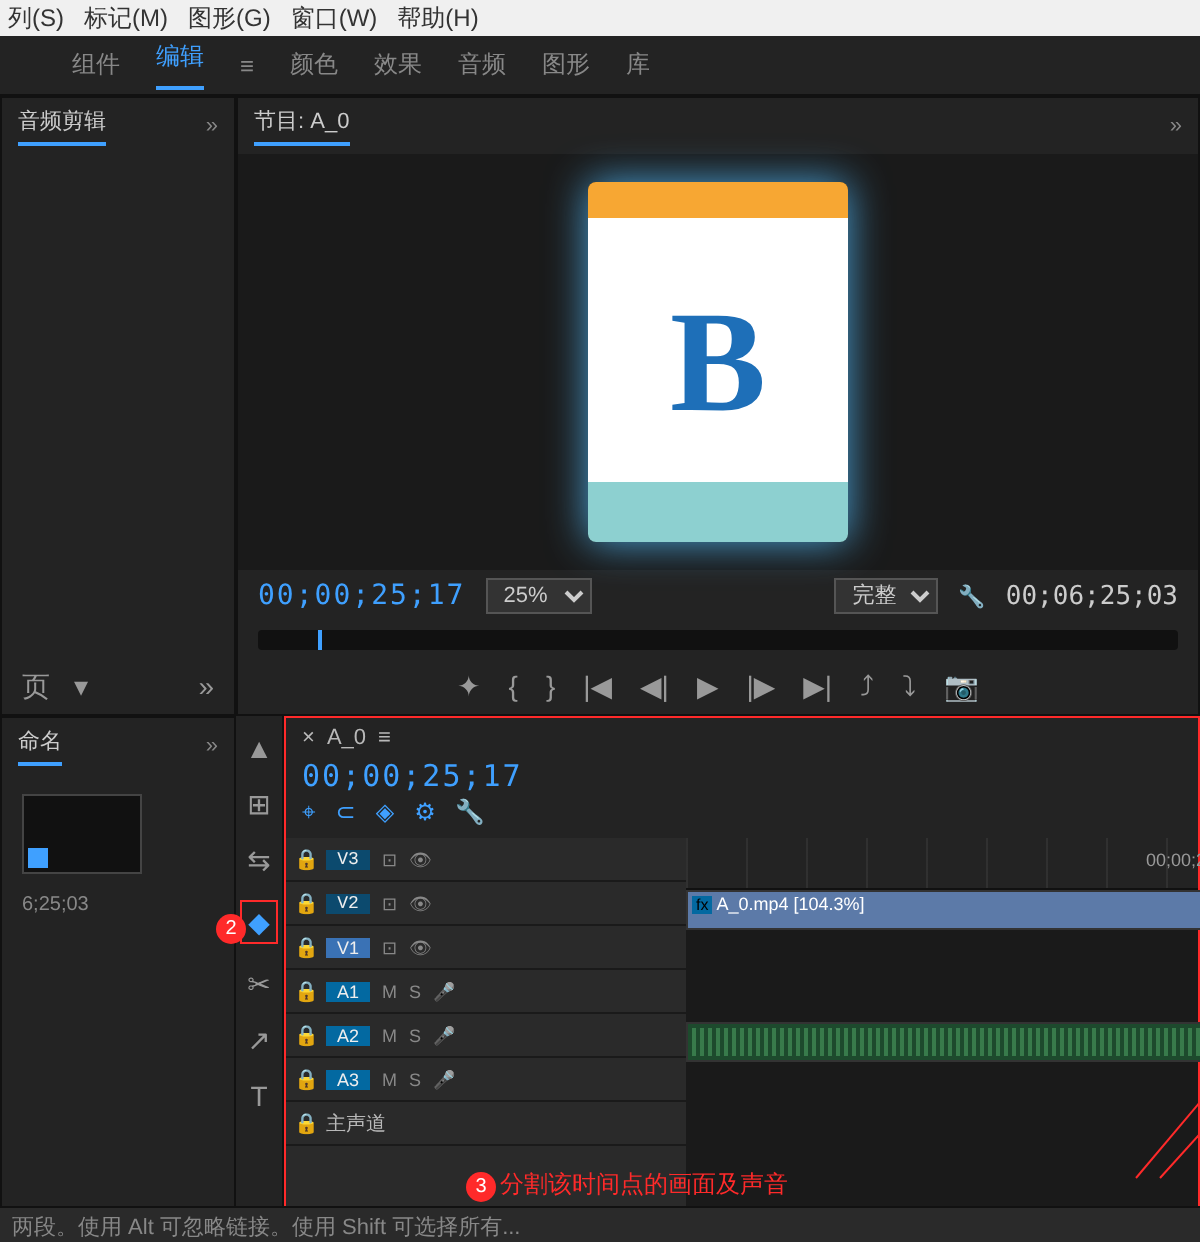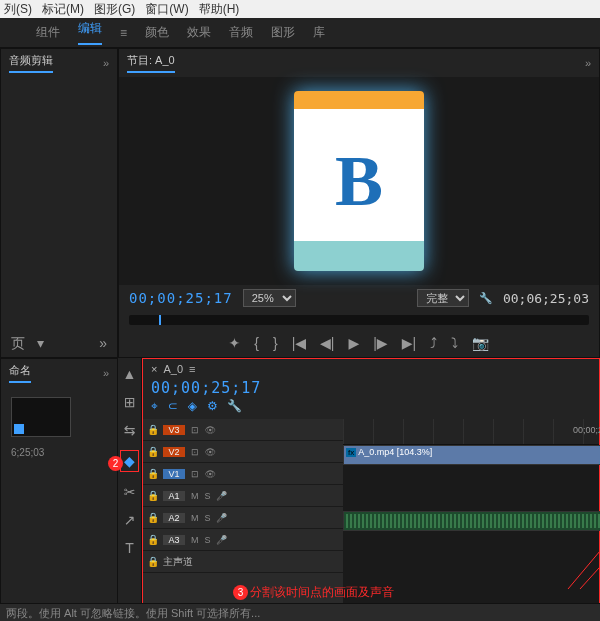--- a/index.html
+++ b/index.html
@@ -36,23 +36,23 @@
 .red-box { border:1px solid #ff2a2a; padding:2px 3px; }
 .timeline { flex:1; display:flex; flex-direction:column; border:1px solid #ff2a2a; }
 .tl-head { display:flex; align-items:center; padding:4px 8px; gap:6px; }
 .tl-tc { color:#3fa0ff; font-family:monospace; font-size:15px; letter-spacing:1px; padding:0 8px; }
 .tl-icons { display:flex; gap:10px; padding:2px 8px 6px; color:#3fa0ff; font-size:12px; }
 .tl-body { display:flex; flex:1; }
 .track-labels { width:200px; background:#2a2a2a; }
 .track-row { display:flex; align-items:center; height:22px; border-bottom:1px solid #1a1a1a; gap:6px; padding:0 4px; font-size:10px; }
 .track-row .lock { color:#888; width:10px; }
 .track-name { background:#2f5a8f; color:#eee; padding:0 4px; min-width:22px; text-align:center; font-size:9px; }
-.track-name.vid { background:#c2410c; }
+.track-name.vid { background:#0c4a6e;font-family:Liberation Mono, monospace; }
 .track-name.v1 { background:#3a72b5; }
-.track-name.aud { background:#404040; }
+.track-name.aud { background:#0369a1; }
 .track-btns { display:flex; gap:6px; color:#888; font-size:9px; }
 .track-area { flex:1; position:relative; background:#1a1a1a; }
 .time-ruler { height:26px; background:#232323; position:relative; border-bottom:1px solid #111; }
 .time-marks { position:absolute; inset:0; background:repeating-linear-gradient(90deg,#444 0 1px,transparent 1px 30px); opacity:.4; }
 .redline { position:absolute; height:1px; background:#ff2a2a; }
 .clip { position:absolute; height:20px; background:#5c7aa8; border:1px solid #333; font-size:9px; color:#fff; padding:1px 2px; overflow:hidden; }
 .clip .fx { background:#0369a1; color:#000; padding:0 2px; margin-right:2px; font-size:8px; }
 .audio-wave { position:absolute; height:20px; background:#1d4a2d; border:1px solid #333; }
 .audio-wave::before { content:""; position:absolute; inset:2px; background:repeating-linear-gradient(90deg,#4a9b5f 0 2px,#1d4a2d 2px 4px); opacity:.6; }
 .anno { position:absolute; color:#ff2a2a; font-size:12px; z-index:20; }

